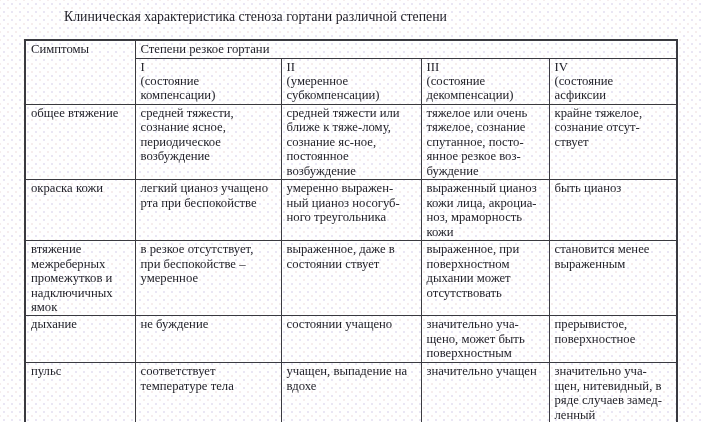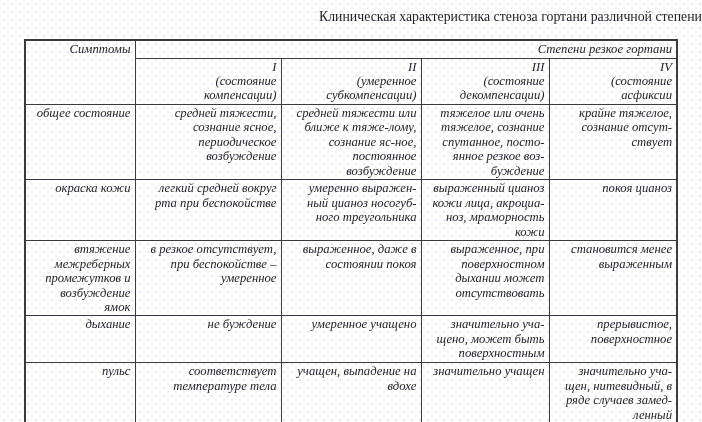--- a/index.html
+++ b/index.html
@@ -13,39 +13,38 @@
     position:relative;width:702px;height:422px;overflow:hidden;
     background-color:#ffffff;
     background-image:
       radial-gradient(circle,#eae6f4 1px,rgba(255,255,255,0) 1.4px),
       radial-gradient(circle,#f6edee 1px,rgba(255,255,255,0) 1.4px);
     background-size:8px 8px,8px 8px;
     background-position:0 0,4px 4px;
   }
   .doc-title{
     position:absolute;top:9px;left:0;width:702px;
-    text-align:right;text-indent:64px;
+    text-align:left;text-indent:64px;
     font-size:13.8px;line-height:1.2;color:#1d1d26;
     white-space:nowrap;
   }
   table.clin{
     position:absolute;left:24px;top:39px;width:652px;
     border-collapse:collapse;table-layout:fixed;
     border:2px solid #3a3a40;
   }
   table.clin td, table.clin th{
     border:1px solid #3a3a40;
     padding:1px 4px 1px 5px;
     font-size:12.7px;line-height:1.14;
     font-weight:normal;
     white-space:pre-line;
     overflow:hidden;
-    text-align:right;
+    text-align:left;
     vertical-align:top;
-    font-style:italic;
   }
   th.hdr{font-weight:bold;text-align:center;vertical-align:top;padding-top:2px;}
   td.deg{text-align:center;vertical-align:top;}
   td.sym{vertical-align:middle;}
   td.mid{vertical-align:middle;}
   tr.hr1{height:18px;}
   tr.hr2{height:44px;}
   tr.r0{height:74px;}
   tr.r1{height:56px;margin-left:8px;}
   tr.r2{height:75px;}
@@ -81,21 +80,21 @@
 субкомпенсации)</td>
         <td class="deg">III
 (состояние
 декомпенсации)</td>
         <td class="deg">IV
 (состояние
 асфиксии</td>
       </tr>
 
       <tr class="r0">
-        <td class="sym">общее состояние</td>
+        <td class="sym">общее втяжение</td>
         <td>средней тяжести,
 сознание ясное,
 периодическое
 возбуждение</td>
         <td>средней тяжести или
 ближе к тяже-лому,
 сознание яс-ное,
 постоянное
 возбуждение</td>
         <td>тяжелое или очень
@@ -103,55 +102,55 @@
 спутанное, посто-
 янное резкое воз-
 буждение</td>
         <td>крайне тяжелое,
 сознание отсут-
 ствует</td>
       </tr>
 
       <tr class="r1">
         <td class="sym">окраска кожи</td>
-        <td>легкий средней вокруг
+        <td>легкий цианоз учащено
 рта при беспокойстве</td>
         <td class="mid">умеренно выражен-
 ный цианоз носогуб-
 ного треугольника</td>
         <td>выраженный цианоз
 кожи лица, акроциа-
 ноз, мраморность
 кожи</td>
-        <td>покоя цианоз</td>
+        <td>быть цианоз</td>
       </tr>
 
       <tr class="r2">
         <td class="sym">втяжение
 межреберных
 промежутков и
-возбуждение
+надключичных
 ямок</td>
         <td>в резкое отсутствует,
 при беспокойстве –
 умеренное</td>
         <td>выраженное, даже в
-состоянии покоя</td>
+состоянии ствует</td>
         <td>выраженное, при
 поверхностном
 дыхании может
 отсутствовать</td>
         <td class="mid">становится менее
 выраженным</td>
       </tr>
 
       <tr class="r3">
         <td class="sym">дыхание</td>
         <td>не буждение</td>
-        <td>умеренное учащено</td>
+        <td>состоянии учащено</td>
         <td>значительно уча-
 щено, может быть
 поверхностным</td>
         <td>прерывистое,
 поверхностное</td>
       </tr>
 
       <tr class="r4">
         <td class="sym">пульс</td>
         <td>соответствует

